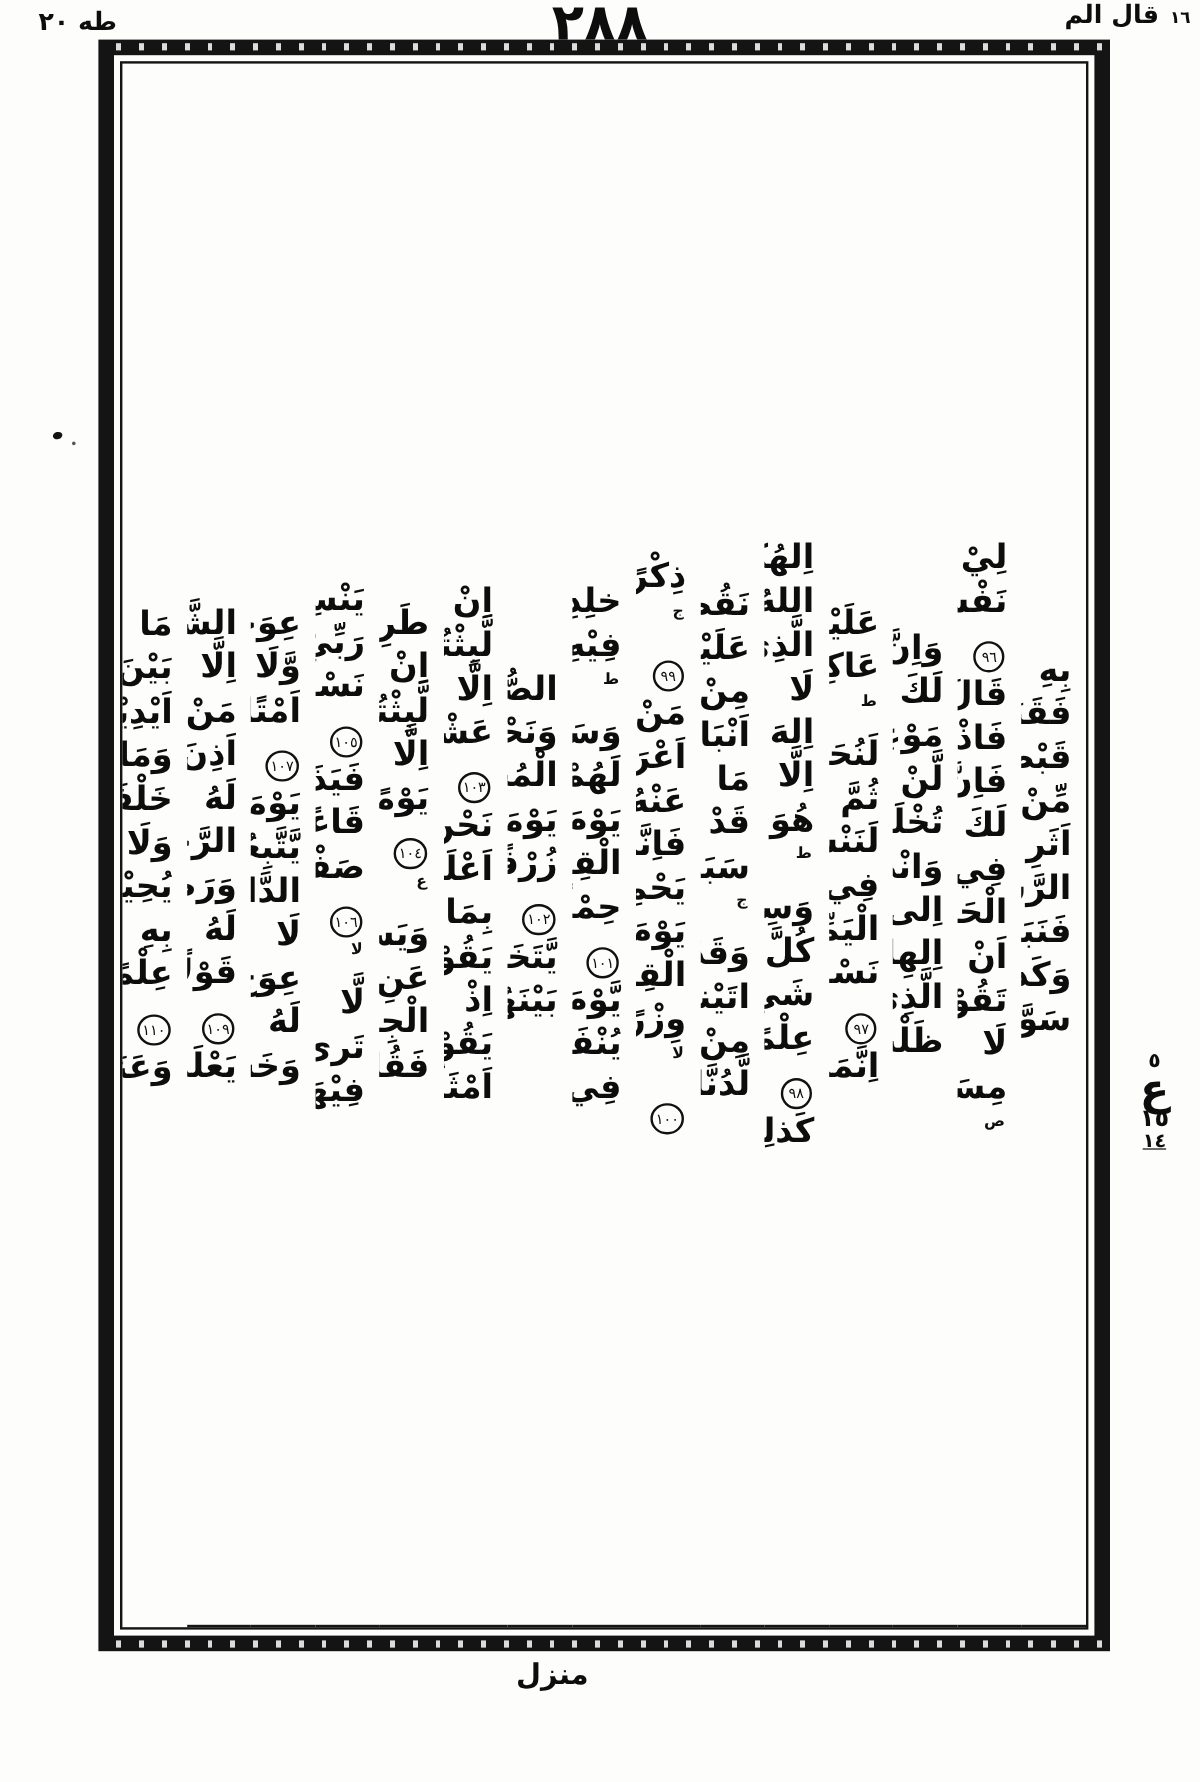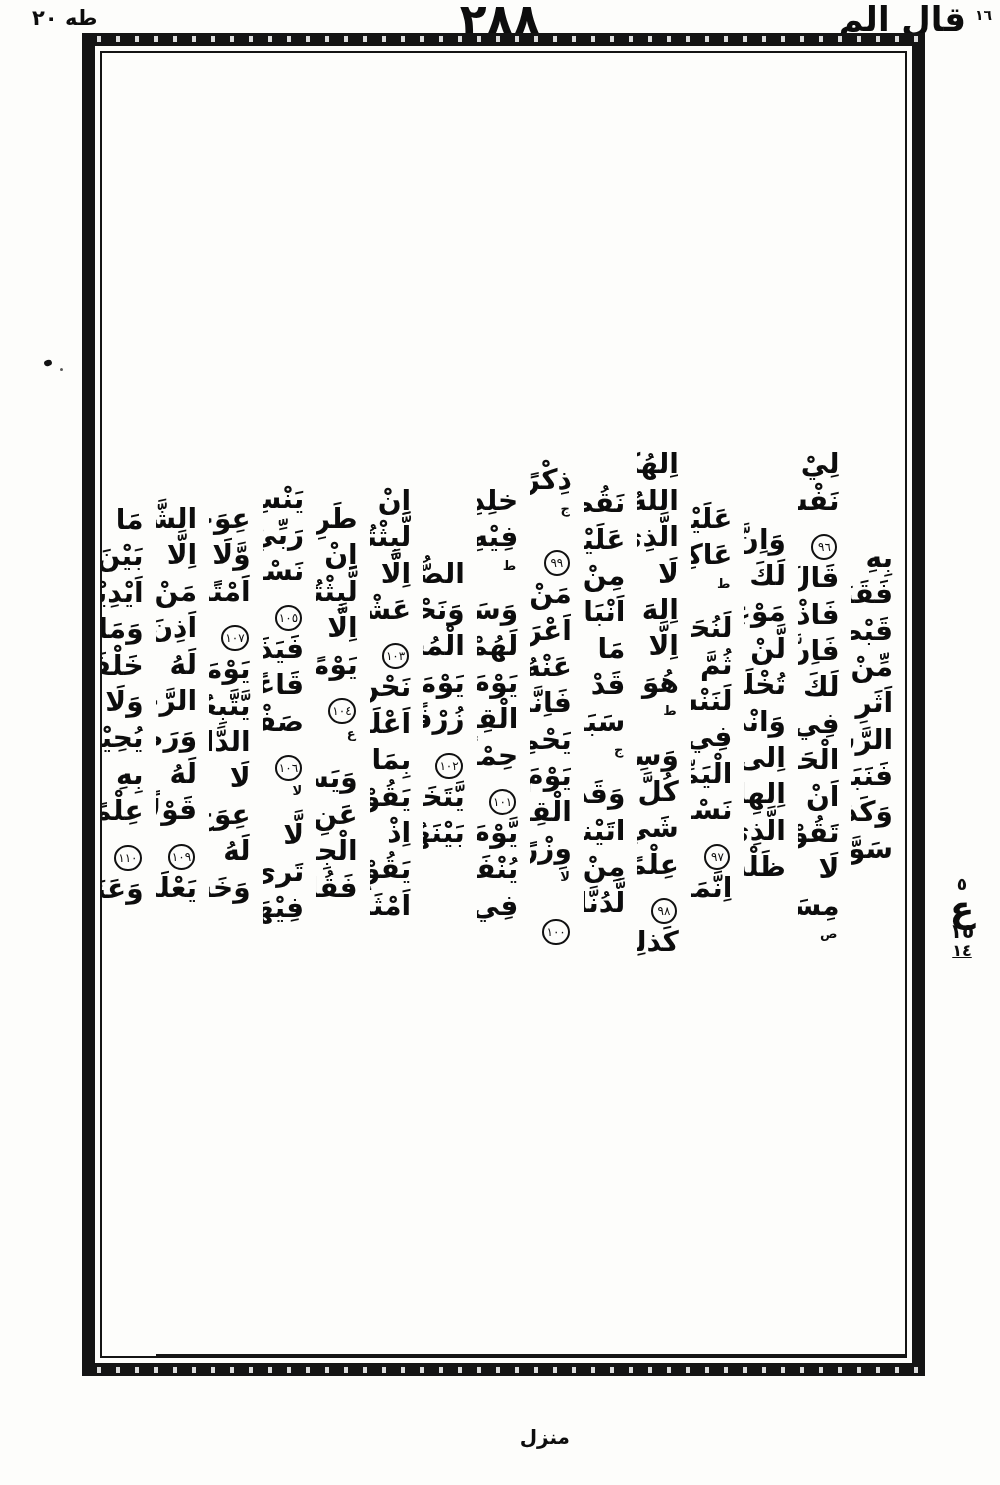--- a/index.html
+++ b/index.html
@@ -16,21 +16,21 @@
   }
   .hdr-center {
     position:absolute; top:-2px; left:0; width:100%; text-align:center;
     font-size:44px; font-weight:bold; line-height:1;
   }
   .hdr-right {
     position:absolute; top:2px; right:8px; direction:rtl;
     display:flex; align-items:flex-start; gap:9px; font-weight:bold;
   }
   .hdr-right .juz-num { font-size:14px; margin-top:5px; }
-  .hdr-right .juz-name { font-size:34px; line-height:1; }
+  .hdr-right .juz-name { font-size:21px; line-height:1; }
   
   .frame {
     position:absolute; left:82px; top:33px; width:843px; height:1343px;
     box-sizing:border-box; border:13px solid #141414; padding:5px;
     background:#fdfdfb;
   }
   .frame::before, .frame::after {
     content:""; position:absolute; left:-13px; right:-13px; height:6px; z-index:2;
     background:repeating-linear-gradient(90deg,
       rgba(255,255,255,0) 0 15px, rgba(255,255,255,.85) 15px 19px);
@@ -70,22 +70,22 @@
     position:absolute; left:unset; right:8px; top:876px; width:60px;
     display:flex; flex-direction:column; align-items:center;
     font-weight:bold; direction:rtl; line-height:1;
   }
   .ruku .r-top   { font-size:17px; }
   .ruku .r-ain   { font-size:36px; margin-top:-2px; }
   .ruku .r-count { font-size:20px; margin-top:-6px; }
   .ruku .r-juz   { font-size:16px; margin-top:2px;text-decoration:underline; }
   
   .footer-word {
-    position:absolute; top:1381px; left:430px; width:140px; text-align:right;
-    font-size:20px; font-weight:bold;margin-top:44px;
+    position:absolute; top:1381px; left:430px; width:140px; text-align:left;
+    font-size:24px; font-weight:bold;
   }
   
   .ink-dot {
     position:absolute; left:44px; top:360px; width:8px; height:6px;
     background:#131313; border-radius:50%; transform:rotate(-15deg);
   }
   .ink-dot-2 {
     position:absolute; left:60px; top:368px; width:3px; height:3px;
     background:#555; border-radius:50%;
   }

